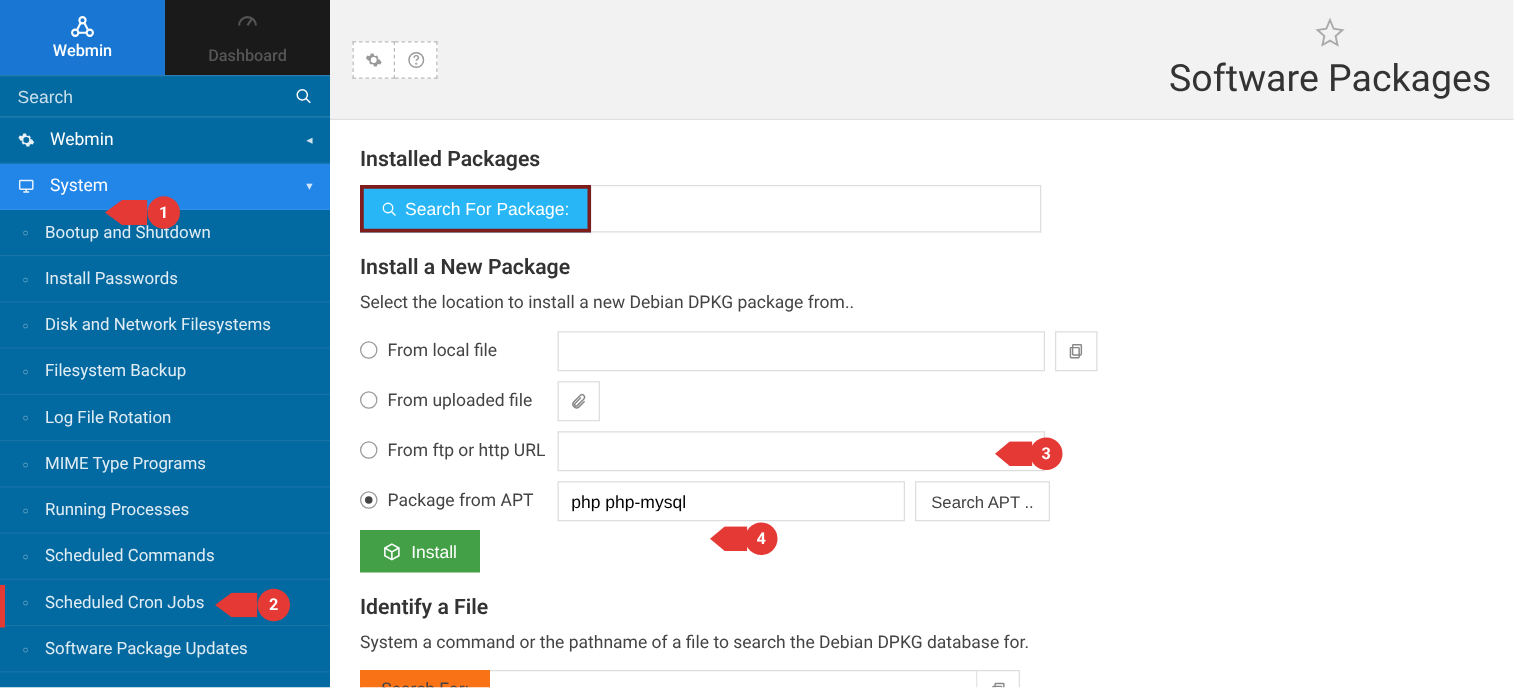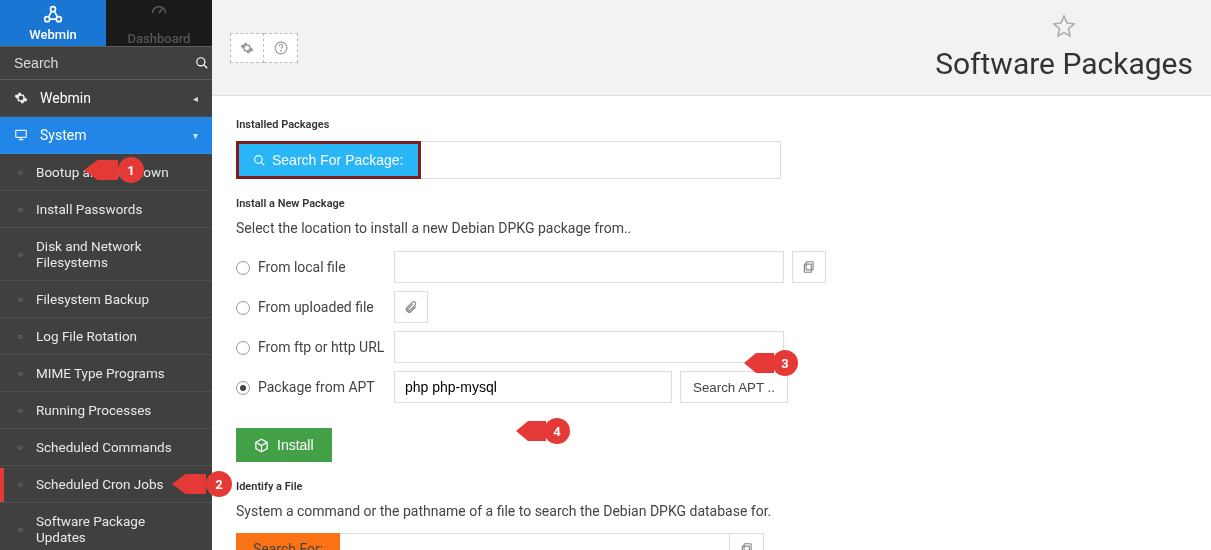--- a/index.html
+++ b/index.html
@@ -1,20 +1,20 @@
 <!DOCTYPE html>
 <html><head>
 <meta charset="utf-8">
 <style>
 * { box-sizing: border-box; margin: 0; padding: 0; }
 body { font-family: -apple-system, BlinkMacSystemFont, "Segoe UI", Roboto, sans-serif; font-size: 14px; background: #fff; width: 1211px; height: 550px; overflow: hidden; }
 .container { display: flex; height: 100%; }
 
 
-.sidebar { width: 212px; background: #404040; color: #fff; display: flex; flex-direction: column; }
+.sidebar { width: 264px; background: #0369a1; color: #fff; display: flex; flex-direction: column; }
 .tabs { display: flex; height: 60px; }
 .tab { flex: 1; display: flex; flex-direction: column; align-items: center; justify-content: center; gap: 2px; cursor: pointer; }
 .tab.active { background: #1976d2; }
 .tab.inactive { background: #1a1a1a; color: #555; gap: 11px; }
 .tab-icon { font-size: 18px; }
 .tab-label { font-size: 13px; font-weight: 500; }
 
 .search-row { display: flex; align-items: center; padding: 8px 14px; border-top: 1px solid rgba(255,255,255,0.15); border-bottom: 1px solid rgba(255,255,255,0.15); }
 .search-input { flex: 1; background: transparent; border: none; color: #fff; font-size: 14px; outline: none; }
 .search-input::placeholder { color: rgba(255,255,255,0.8); }
@@ -36,40 +36,40 @@
 
 .content { flex: 1; background: #fff; position: relative; overflow: hidden; }
 .content-header { background: #f2f2f2; display: flex; align-items: center; padding: 14px 18px; border-bottom: 1px solid #e0e0e0; }
 .hdr-btns { display: flex; gap: 0; }
 .hdr-btn { width: 34px; height: 30px; border: 1px dashed #bbb; background: #fff; display: flex; align-items: center; justify-content: center; cursor: pointer; color: #888; }
 .hdr-btn + .hdr-btn { border-left: none; }
 .page-title { margin-left: auto; display: flex; align-items: center; gap: 8px; font-size: 30px; font-weight: 400; color: #333; flex-direction: column; }
 .star { color: #aaa; }
 
 .main { padding: 18px 24px 0 24px; }
-.section-title { font-size: 11px; font-weight: 600; color: #333; margin: 18px 0 10px; }
+.section-title { font-size: 17px; font-weight: 600; color: #333; margin: 18px 0 10px; }
 .section-title.first { margin-top: 4px; }
 .sub-text { font-size: 14px; color: #444; margin-bottom: 14px; }
 
 .search-pkg-row { display: flex; margin-bottom: 10px; }
 .search-pkg-btn { background: #29b6f6; border: 3px solid #7f1d1d; color: #fff; padding: 8px 14px; display: flex; align-items: center; gap: 6px; cursor: pointer; font-size: 14px; }
 .search-pkg-input { border: 1px solid #ddd; border-left: none; width: 360px; padding: 0 10px; }
 
 .form-row { display: flex; align-items: center; margin-bottom: 6px; min-height: 34px; gap: 8px; }
-.radio-cell { display: flex; align-items: flex-end; gap: 8px; width: 150px; }
+.radio-cell { display: flex; align-items: flex-start; gap: 8px; width: 150px; }
 .radio { width: 14px; height: 14px; border: 1px solid #999; border-radius: 50%; background: #fff; position: relative; }
 .radio.checked::after { content: ""; position: absolute; inset: 3px; background: #444; border-radius: 50%; }
 .radio-label { color: #444; }
 .text-input { border: 1px solid #ddd; height: 32px; padding: 0 10px; font-size: 14px; }
 .input-w1 { width: 390px; }
 .input-w2 { width: 278px; }
 .icon-btn { width: 34px; height: 32px; border: 1px solid #ddd; background: #fff; color: #777; cursor: pointer; display: flex; align-items: center; justify-content: center; }
 .search-apt-btn { height: 32px; border: 1px solid #ddd; background: #fff; padding: 0 12px; cursor: pointer; color: #444; }
 
-.install-btn { background: #43a047; border: none; color: #fff; padding: 9px 18px; display: flex; align-items: center; gap: 8px; cursor: pointer; font-size: 14px; margin-top: 24px; }
+.install-btn { background: #43a047; border: none; color: #fff; padding: 9px 18px; display: flex; align-items: center; gap: 8px; cursor: pointer; font-size: 14px; margin-top: 6px; }
 
 .search-for-row { display: flex; align-items: stretch; }
 .search-for-label { border: 1px solid #f97316; padding: 7px 16px; color: #444; background: #f97316; }
 .search-for-input { border: 1px solid #ddd; border-left: none; width: 390px; padding: 0 10px; }
 
 .callout-c3 { left: 560px; top: 350px; }
 .callout-c4 { left: 332px; top: 418px; }
 .callout-c3::before, .callout-c4::before { left: -28px; width: 30px; }
 .callout-c1 { top: 157px; left: 118px; }
 .callout-c2 { top: 471px; left: 206px; }

